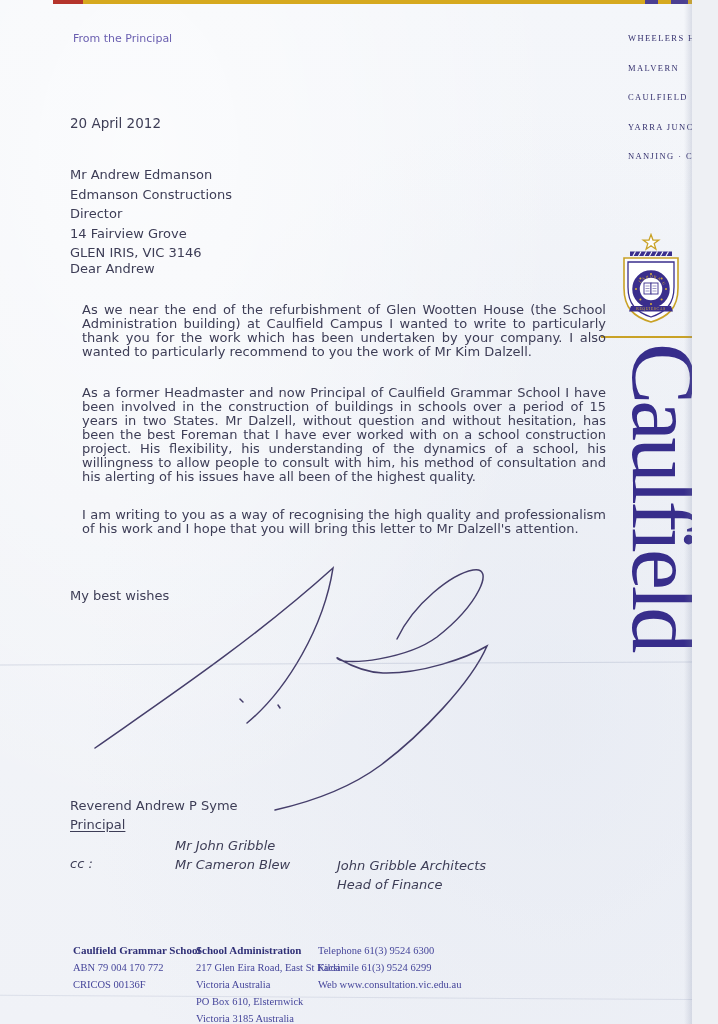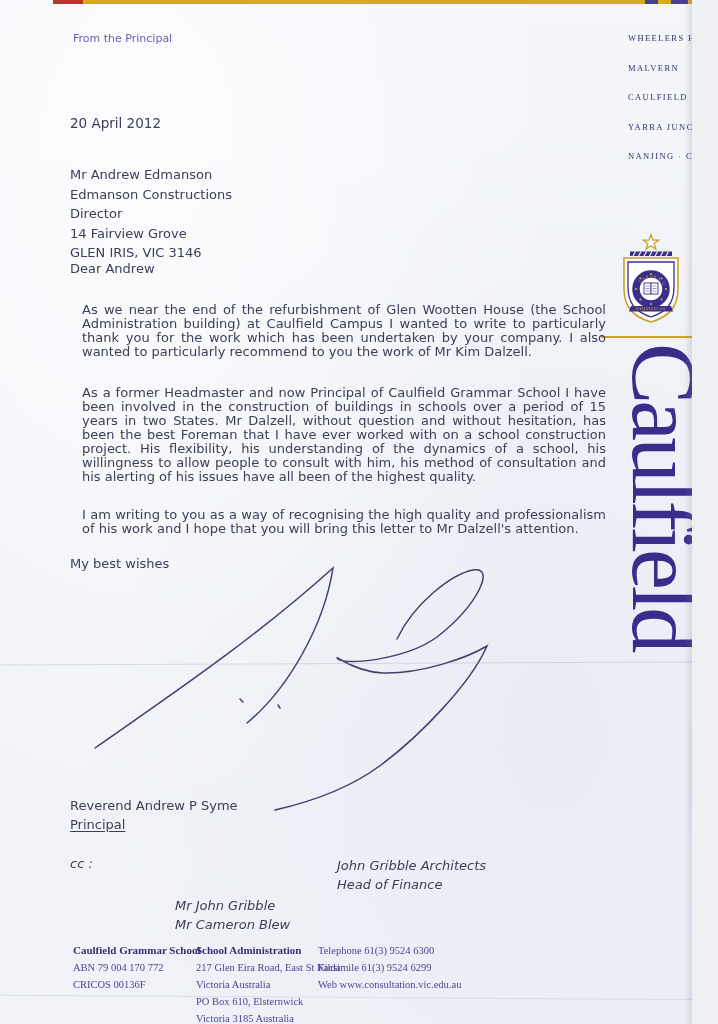--- a/index.html
+++ b/index.html
@@ -31,29 +31,29 @@
   .campus-item{font-size:8.5px;letter-spacing:1.4px;margin-bottom:19.5px;white-space:nowrap;}
 
   .body-text{color:#3d3d56;font-size:13px;}
   .date{position:absolute;left:70px;top:115px;font-size:13.5px;}
   .recipient{position:absolute;left:70px;top:165px;line-height:19.5px;}
   .salutation{position:absolute;left:70px;top:261px;}
   .para{position:absolute;left:70px;width:524px;text-align:justify;line-height:14px;margin:12px;}
   .p1{top:291px;}
   .p2{top:374px;}
   .p3{top:496px;}
-  .closing{position:absolute;left:70px;top:556px;text-align:center;}
+  .closing{position:absolute;left:70px;top:588px;text-align:center;}
 
   .sig{position:absolute;left:90px;top:553px;}
 
   .signer{position:absolute;left:70px;top:796px;line-height:19px;}
   .signer-title{text-decoration:underline;text-underline-offset:2px;}
 
   .cc-label{position:absolute;left:70px;top:856px;font-style:italic;}
-  .cc-names{position:absolute;left:175px;top:896px;font-style:italic;line-height:19px;}
+  .cc-names{position:absolute;left:175px;top:836px;font-style:italic;line-height:19px;}
   .cc-roles{position:absolute;left:337px;top:856px;font-style:italic;line-height:19px;}
 
   .footer{font-family:"Liberation Serif",serif;color:#45459a;font-size:10.5px;line-height:17px;}
   .fcol{position:absolute;top:942px;}
   .fcol1{left:73px;}
   .fcol2{left:196px;}
   .fcol3{left:318px;}
   .fbold{font-weight:bold;color:#303077;font-size:11px;}
 
   .crest{position:absolute;left:620px;top:233px;}

